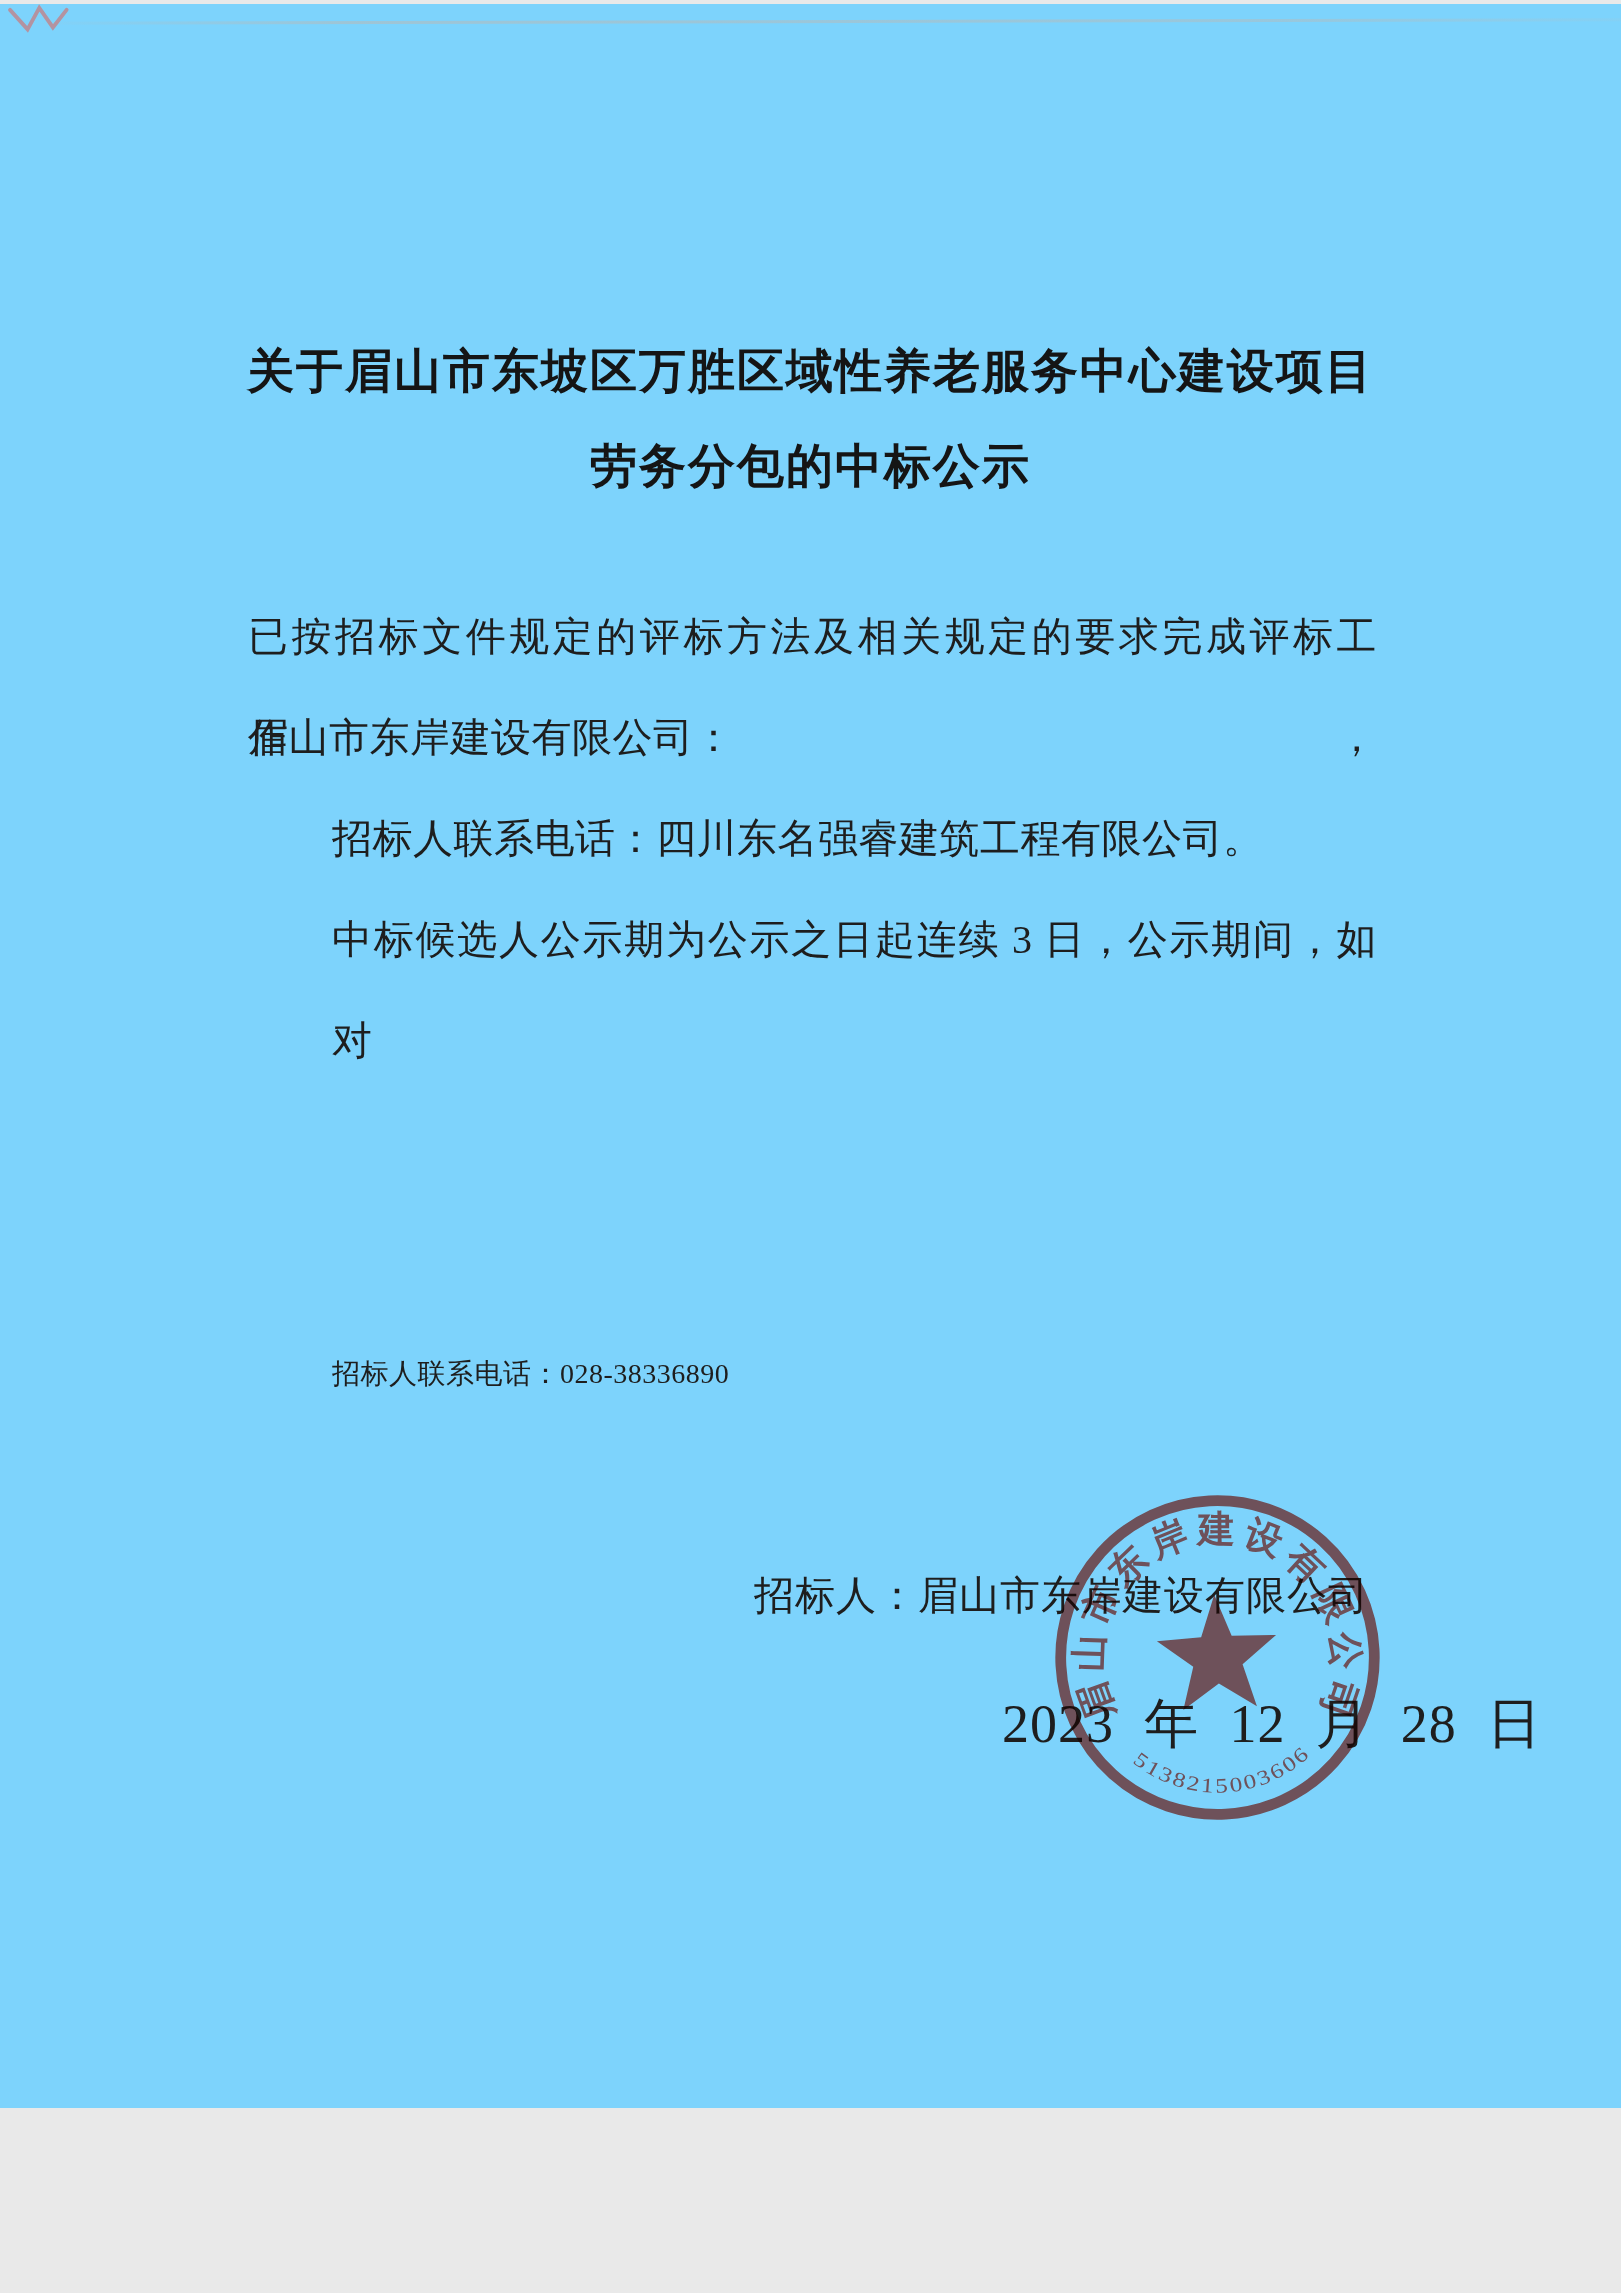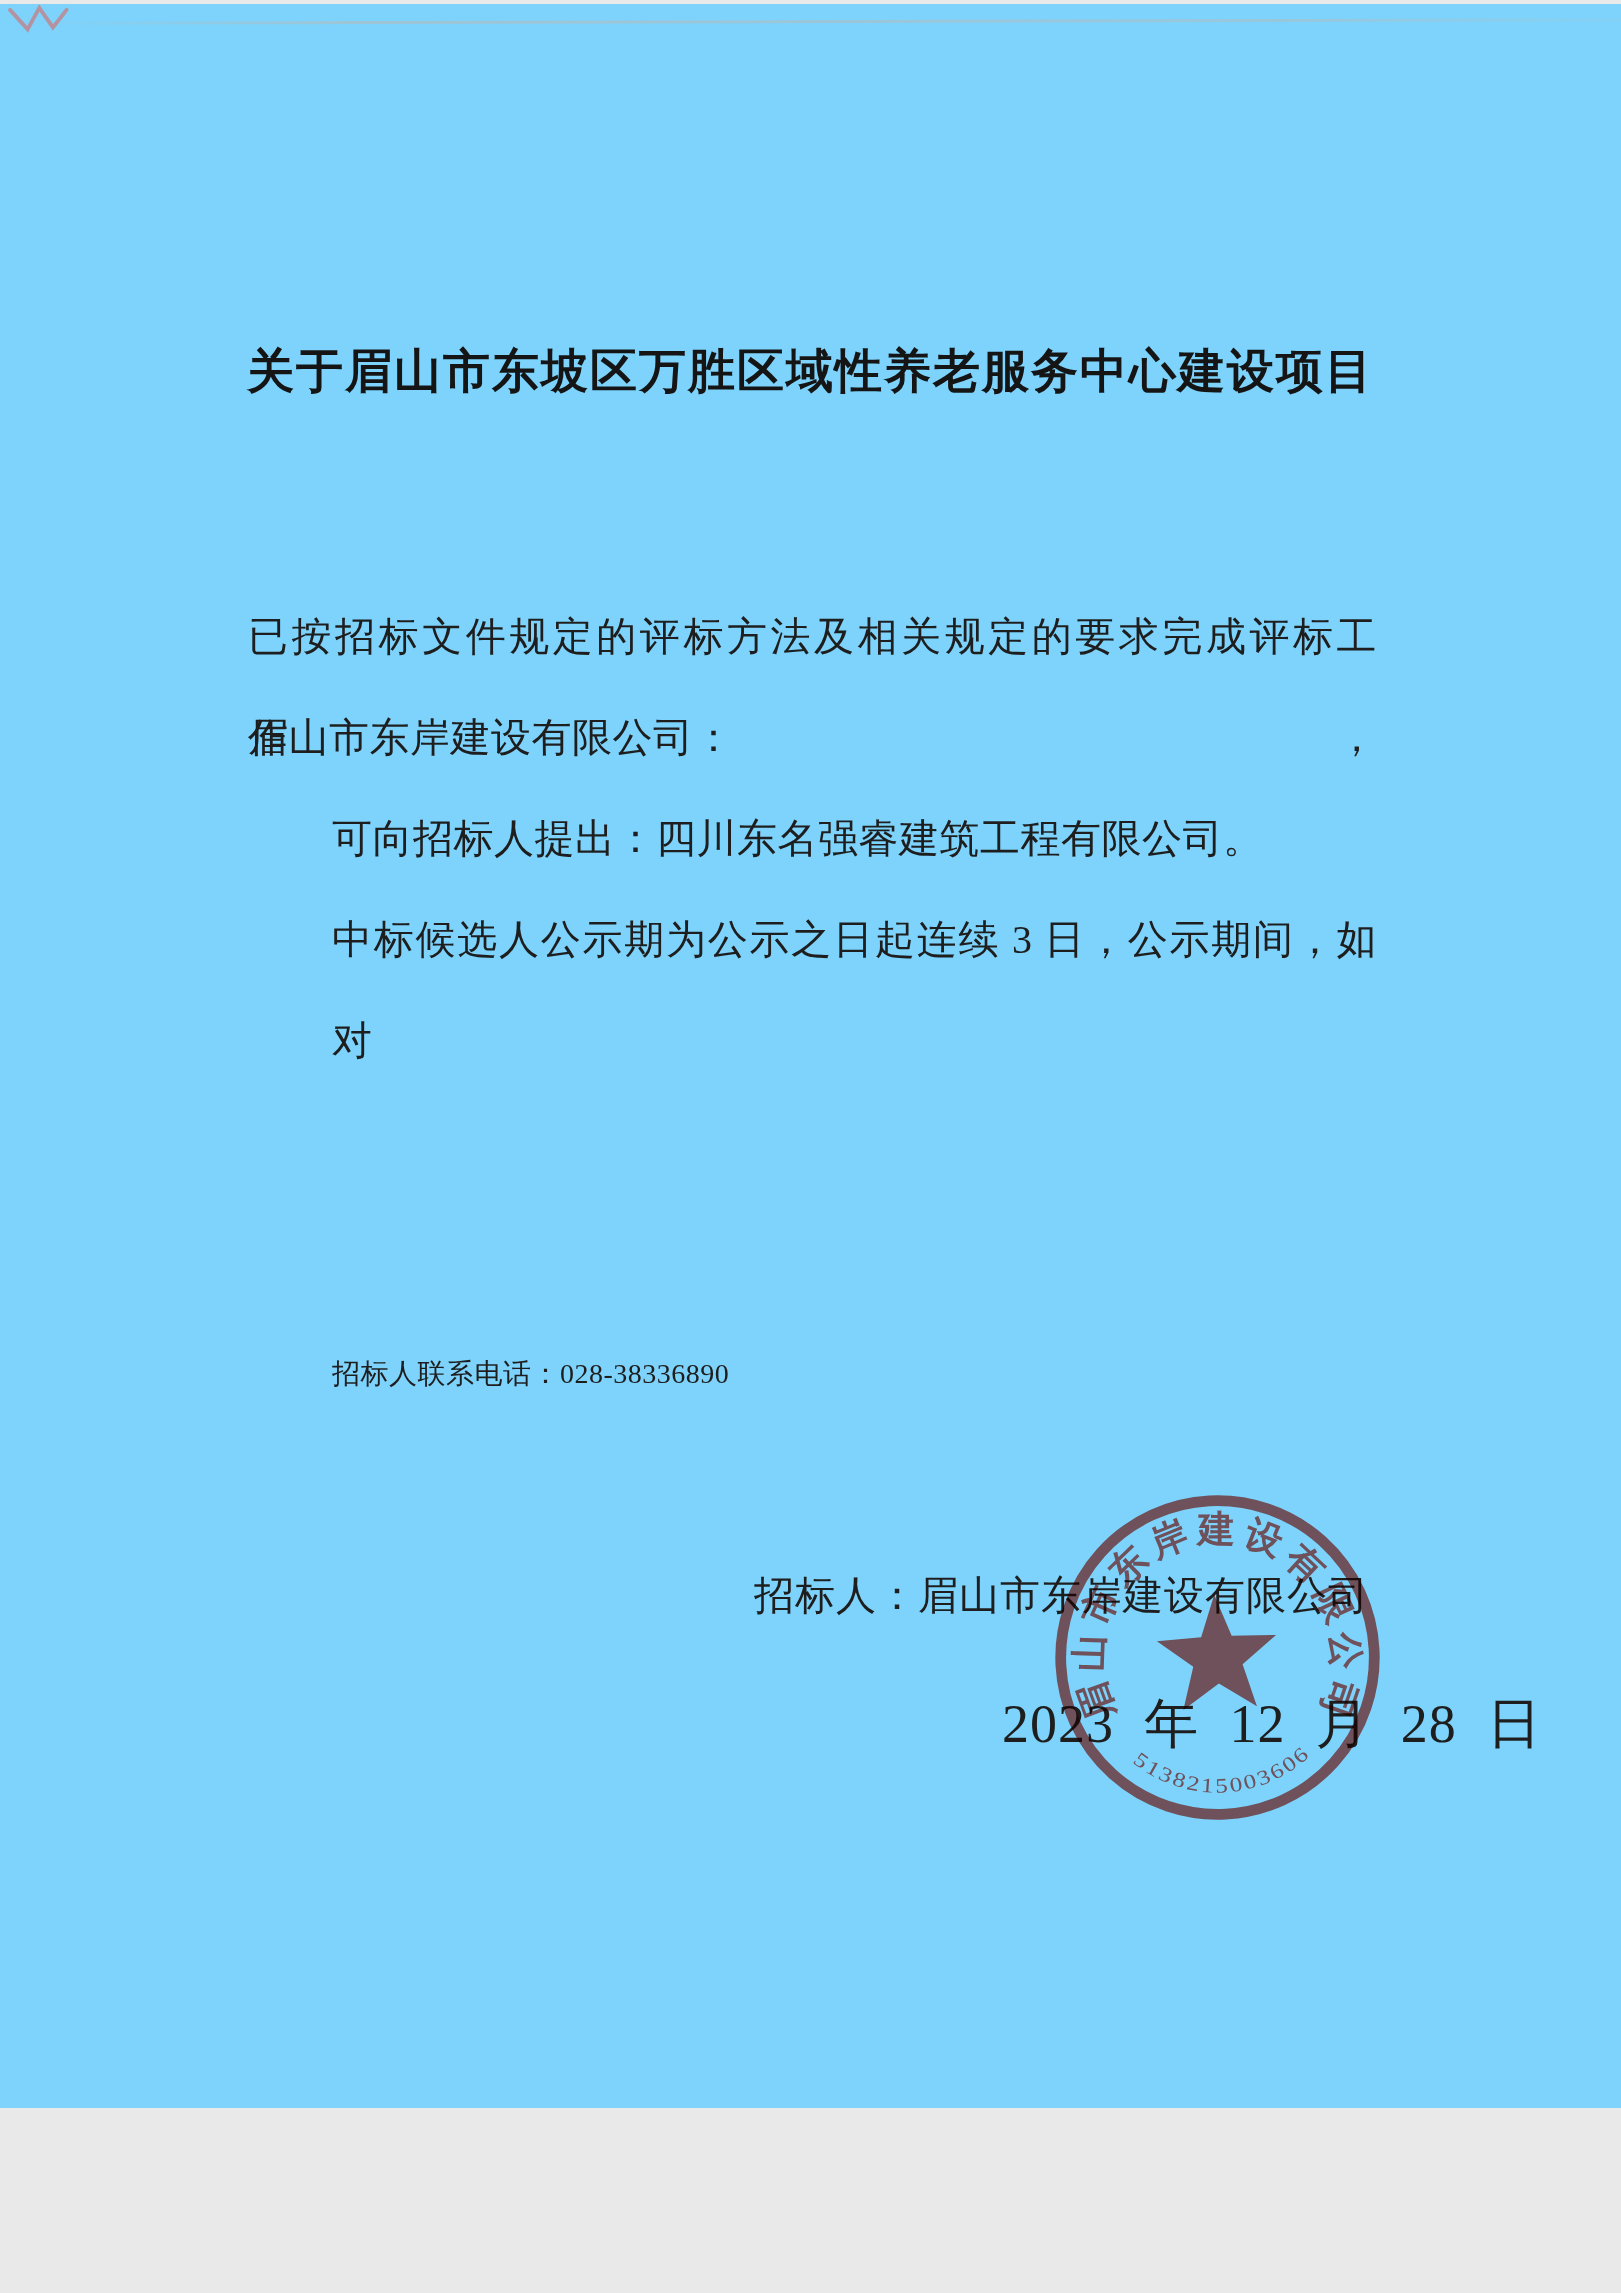--- a/index.html
+++ b/index.html
@@ -93,26 +93,27 @@
 <div class="page">
 
   <div class="scan-edge"></div>
 
   <svg class="corner-mark" width="88" height="39" viewBox="0 0 90 40">
     <path d="M4,6 L22,26 L34,4 L48,24 L62,6" fill="none" stroke="#e06058" stroke-width="4" stroke-linecap="round"></path>
   </svg>
 
   <div class="doc-title">
     <div>关于眉山市东坡区万胜区域性养老服务中心建设项目</div>
+    <div>劳务分包的中标公示</div>
   </div>
 
   <div class="body-block">
     <div class="body-line fill">已按招标文件规定的评标方法及相关规定的要求完成评标工作，</div>
     <div class="body-line">眉山市东岸建设有限公司：</div>
-    <div class="body-line indent">可向招标人提出：四川东名强睿建筑工程有限公司。</div>
+    <div class="body-line indent">招标人联系电话：四川东名强睿建筑工程有限公司。</div>
     <div class="body-line fill indent">中标候选人公示期为公示之日起连续 3 日，公示期间，如对</div>
   </div>
 
   <div class="contact-line"><span>招标人联系电话：</span><span>028-38336890</span></div>
 
   <div class="signature-line"><span>招标人：</span><span>眉山市东岸建设有限公司</span></div>
 
   <div class="date-line">2023 年 12 月 28 日</div>
 
   <svg class="stamp" viewBox="-174 -174 348 348">

